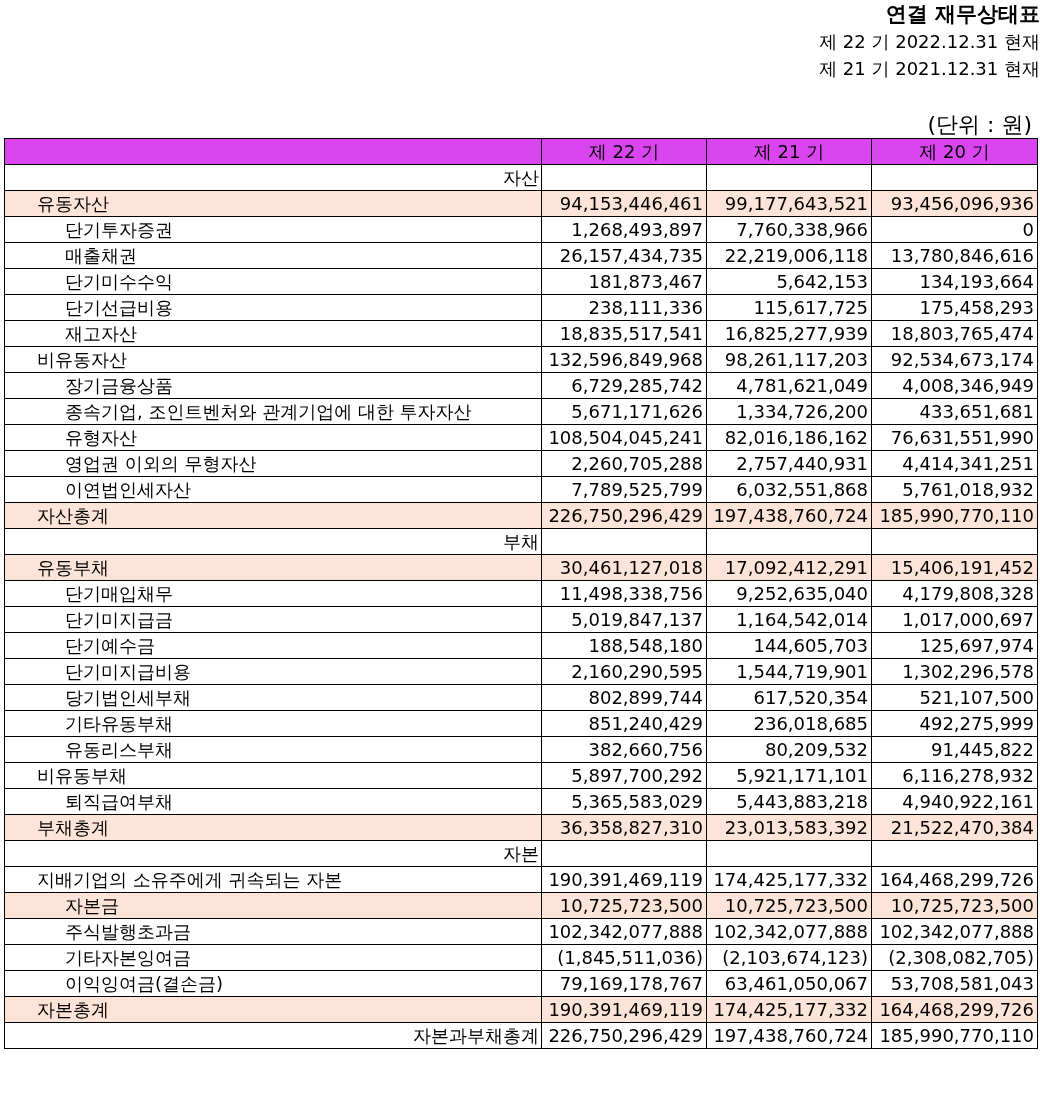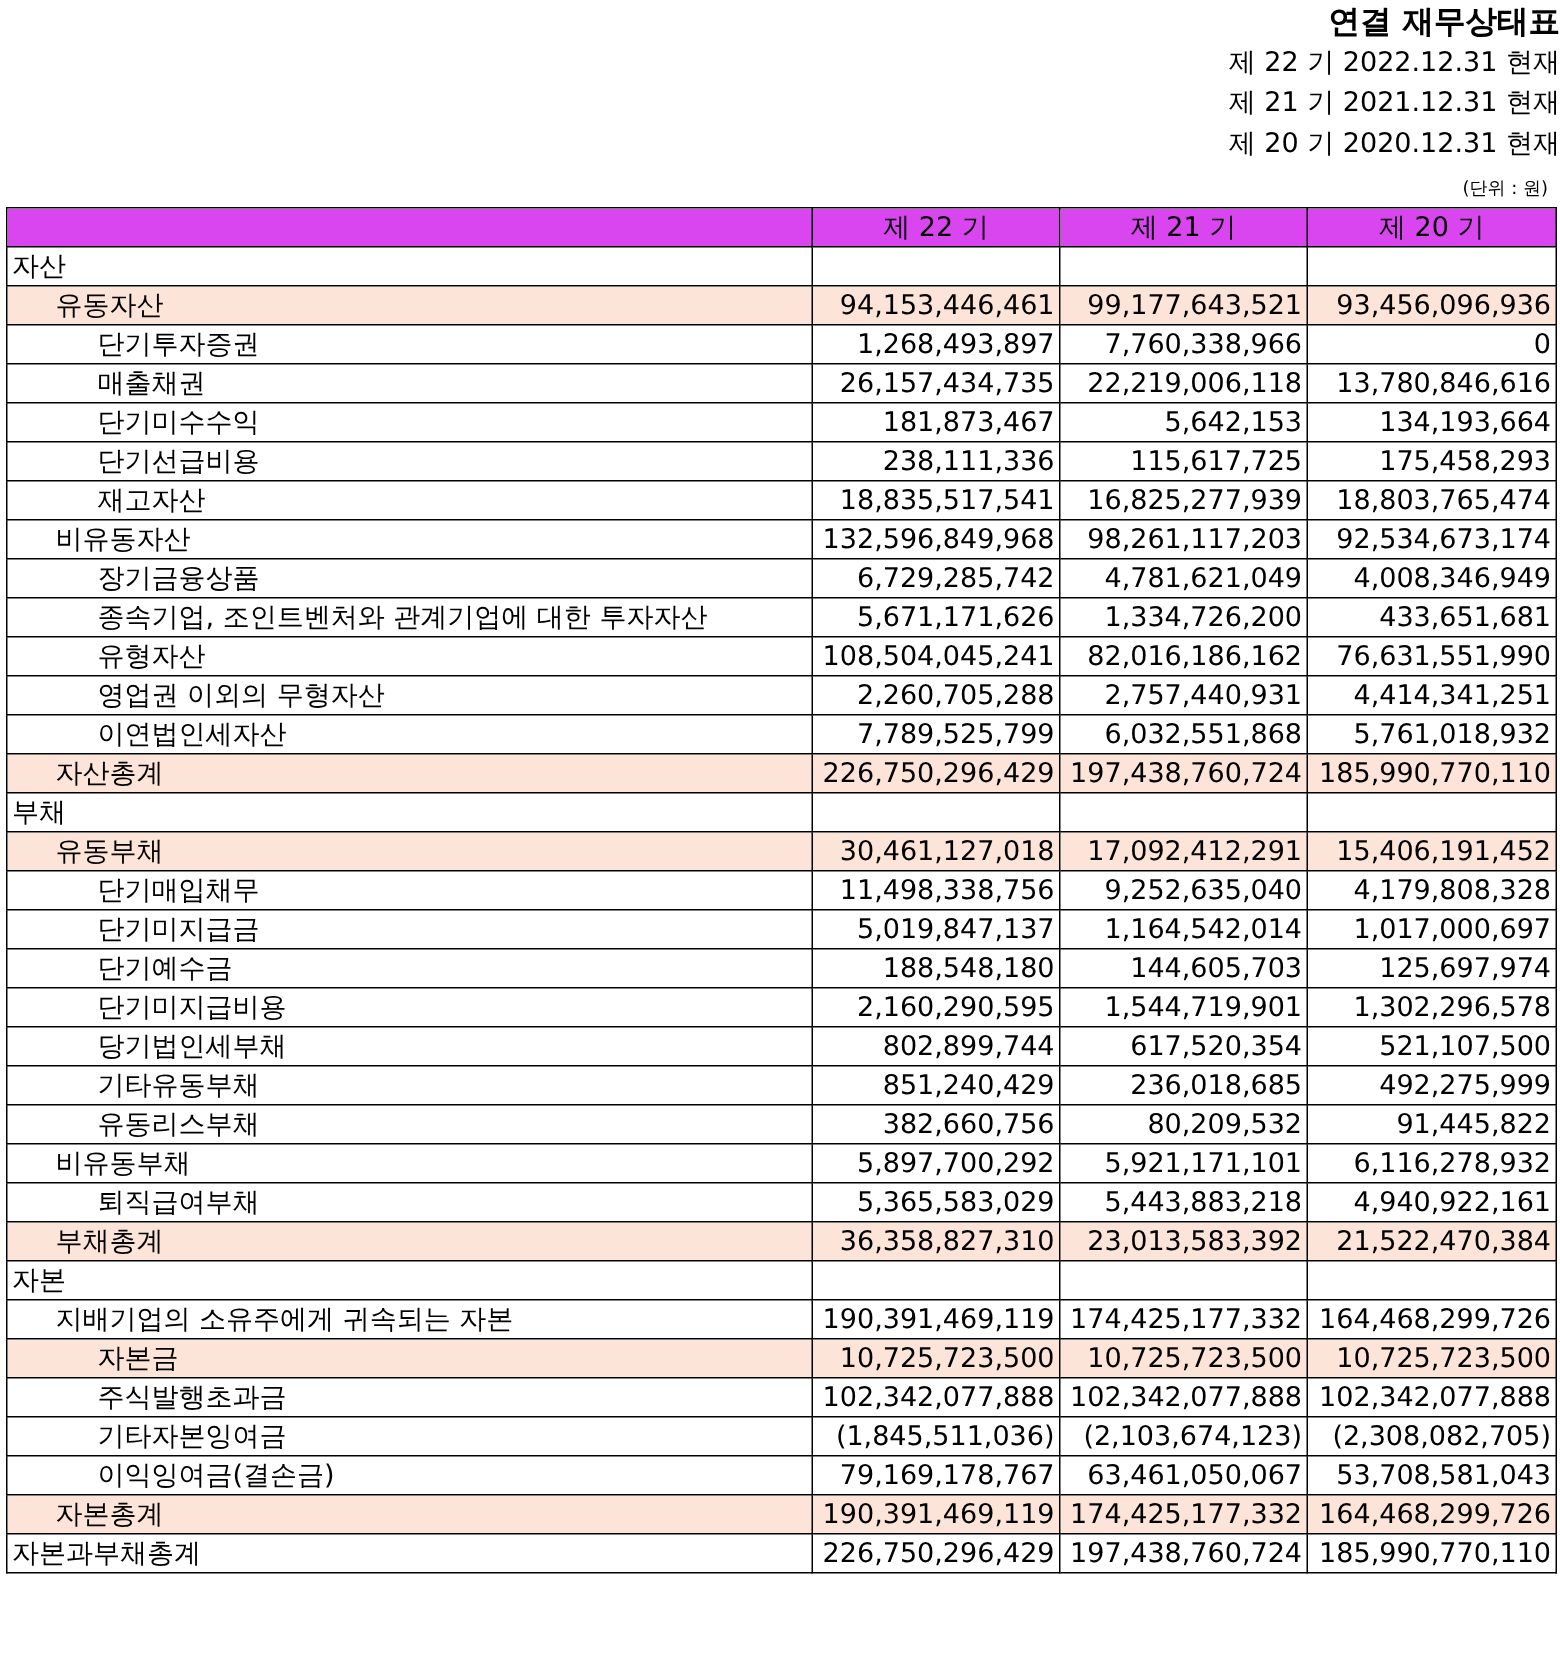--- a/index.html
+++ b/index.html
@@ -1,38 +1,37 @@
 <!DOCTYPE html>
 <html><head>
 <meta charset="utf-8">
 <style>
   html, body { margin:0; padding:0; background:#ffffff; }
   body { width:1040px; height:1105px; position:relative; font-family:"DejaVu Sans", "Liberation Sans", sans-serif; color:#000; overflow:hidden; }
   .title-block { position:absolute; left:0; top:0; width:1040px; text-align:right; }
   .title { font-size:21px; font-weight:bold; height:28px; line-height:28px; margin-top:0; }
   .subtitle { font-size:18px; height:27px; line-height:27px; }
-  .unit { position:absolute; right:8px; top:112px; font-size:12px; line-height:26px; }
+  .unit { position:absolute; right:8px; top:112px; font-size:22px; line-height:26px; }
   table.fs { position:absolute; left:4px; top:138px; border-collapse:collapse; table-layout:fixed; width:1033px; font-size:18px; }
   table.fs td, table.fs th { border:1px solid #000; height:25px; padding:0 2px; line-height:25px; white-space:nowrap; overflow:hidden; font-weight:normal; }
   table.fs th { background:#d946ef; text-align:center; }
   table.fs td.num { text-align:right; padding-right:3px; }
   tr.hl td { background:#fde4d8; }
-  .lvl0 { padding-left:3px !important; }
+  .lvl0 { padding-left:3px !important;text-align:right; }
   .lvl1 { padding-left:32px !important; }
   .lvl2 { padding-left:60px !important; }
   col.c0 { width:537px; } col.c1 { width:165px; } col.c2 { width:165px; } col.c3 { width:166px; }
 </style>
 </head>
 <body>
 
 <div class="title-block">
   <div class="title">연결 재무상태표</div>
   <div class="subtitle">제 22 기 2022.12.31 현재</div>
   <div class="subtitle">제 21 기 2021.12.31 현재</div>
-  <div class="subtitle">제 20 기 2020.12.31 현재</div>
 </div>
 <div class="unit">(단위 : 원)</div>
 
 <table class="fs">
   <colgroup>
       <col class="c0">
       <col class="c1">
       <col class="c2">
       <col class="c3">
     </colgroup>

